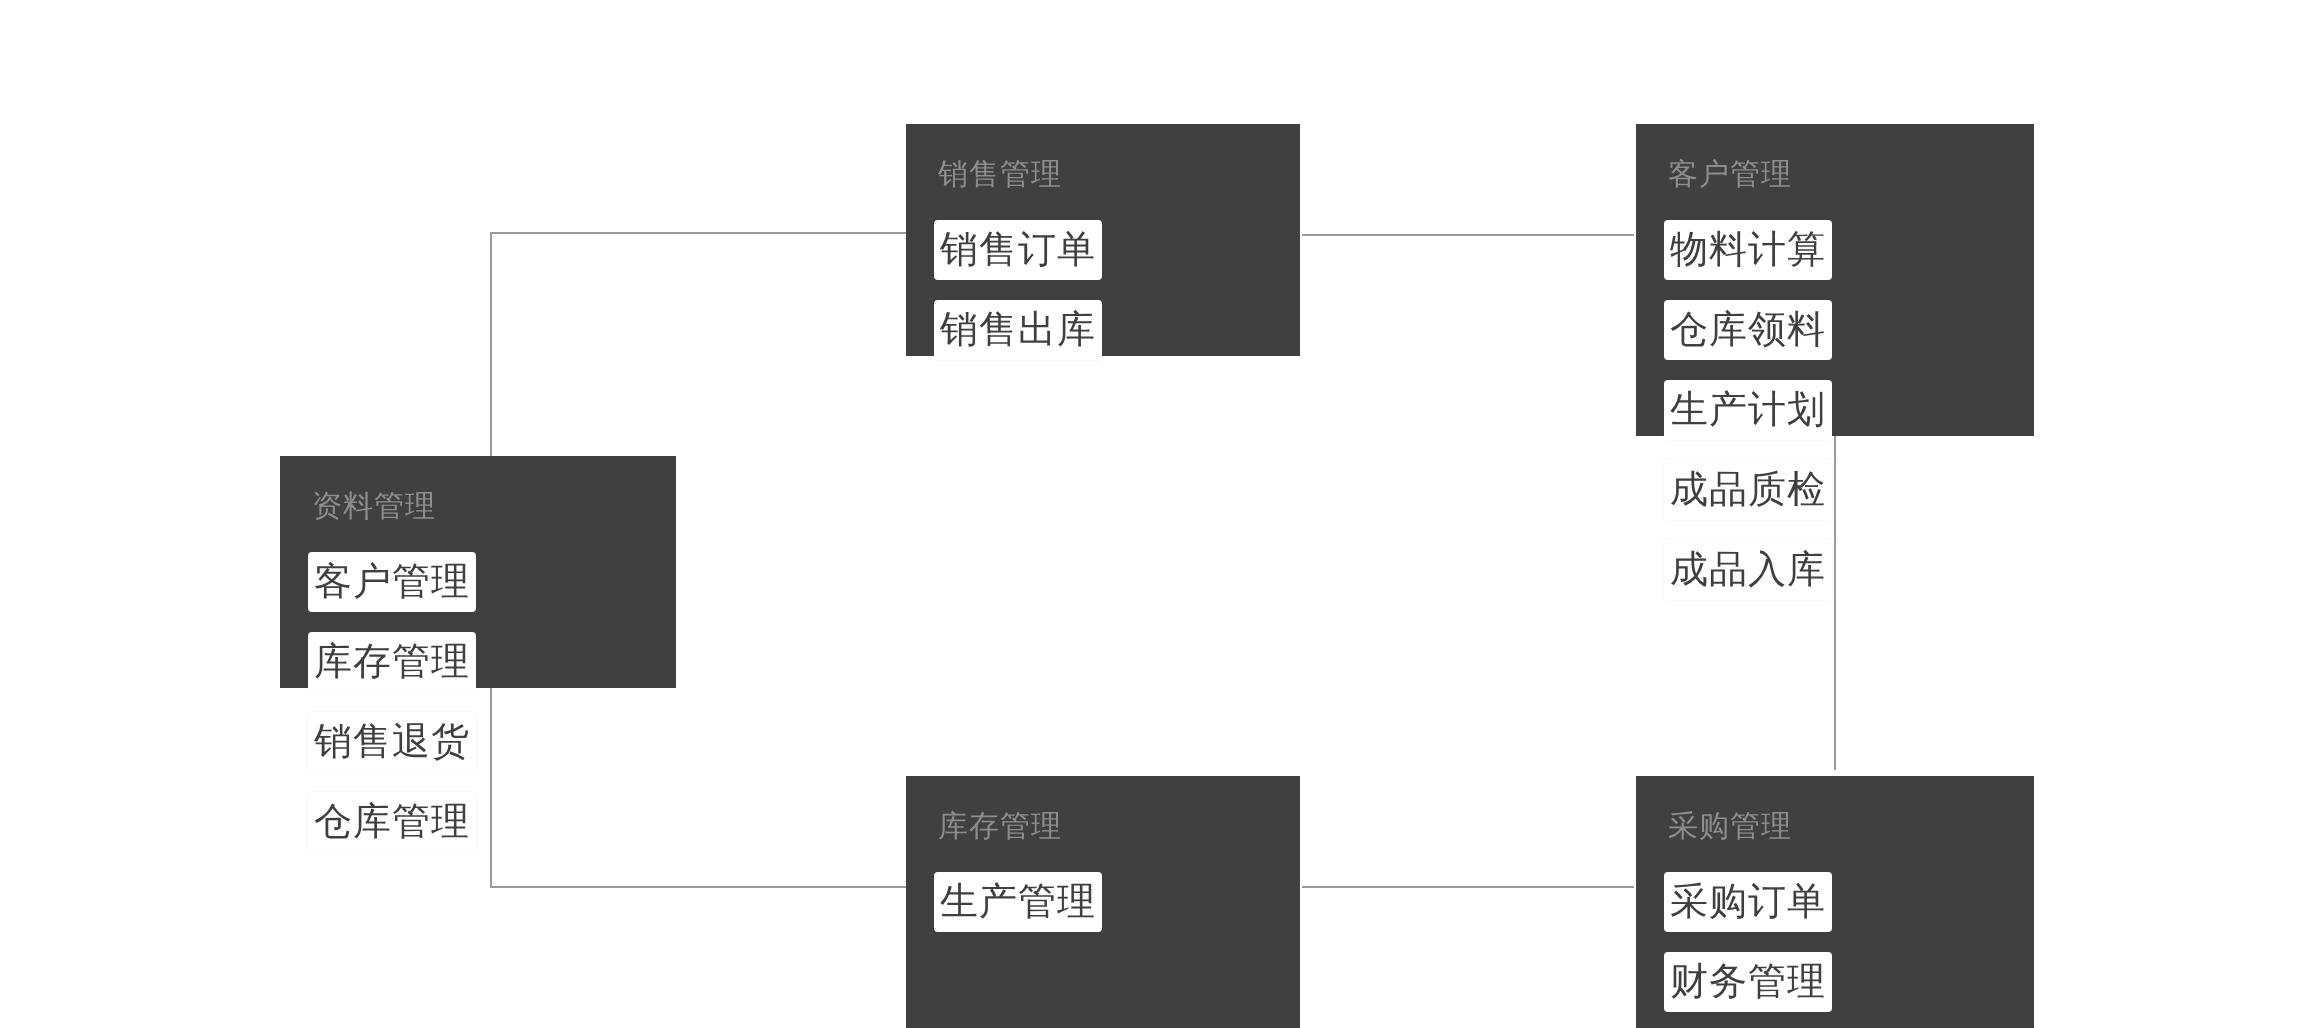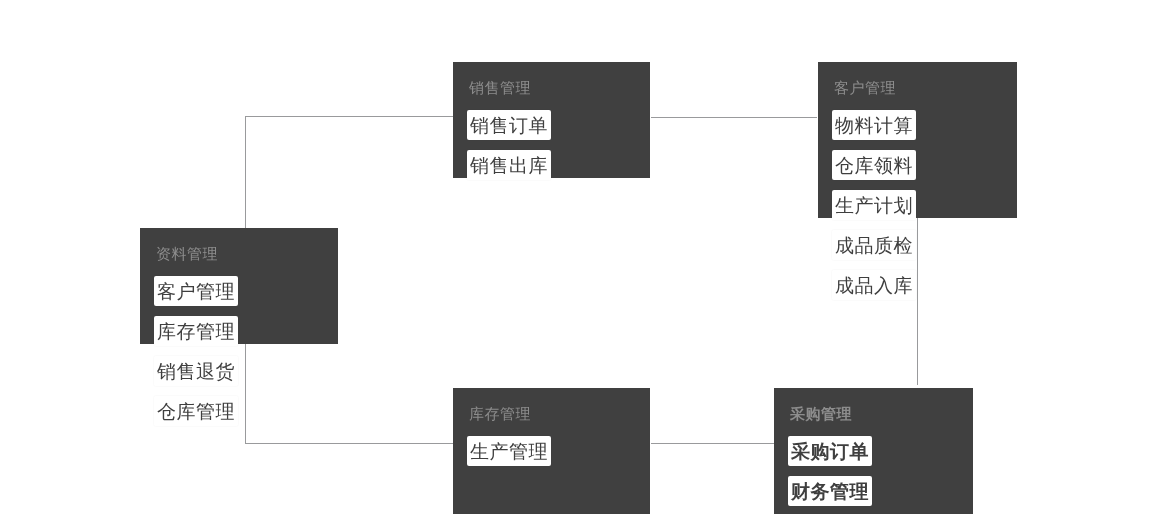--- a/index.html
+++ b/index.html
@@ -112,21 +112,21 @@
   </div>
 
   <div class="panel" style="left:453px; top:388px; width:197px; height:126px;">
     <div class="panel-title">库存管理</div>
     <div class="btn-grid">
       <div class="mod-btn">生产管理</div>
 
     </div>
   </div>
 
-  <div class="panel" style="left:774px; top:388px; width:199px; height:126px;font-weight:bold;">
+  <div class="panel" style="left:818px; top:388px; width:199px; height:126px;">
     <div class="panel-title">采购管理</div>
     <div class="btn-grid">
       <div class="mod-btn">采购订单</div>
       <div class="mod-btn">财务管理</div>
 
     </div>
   </div>
 
 </div>
 

